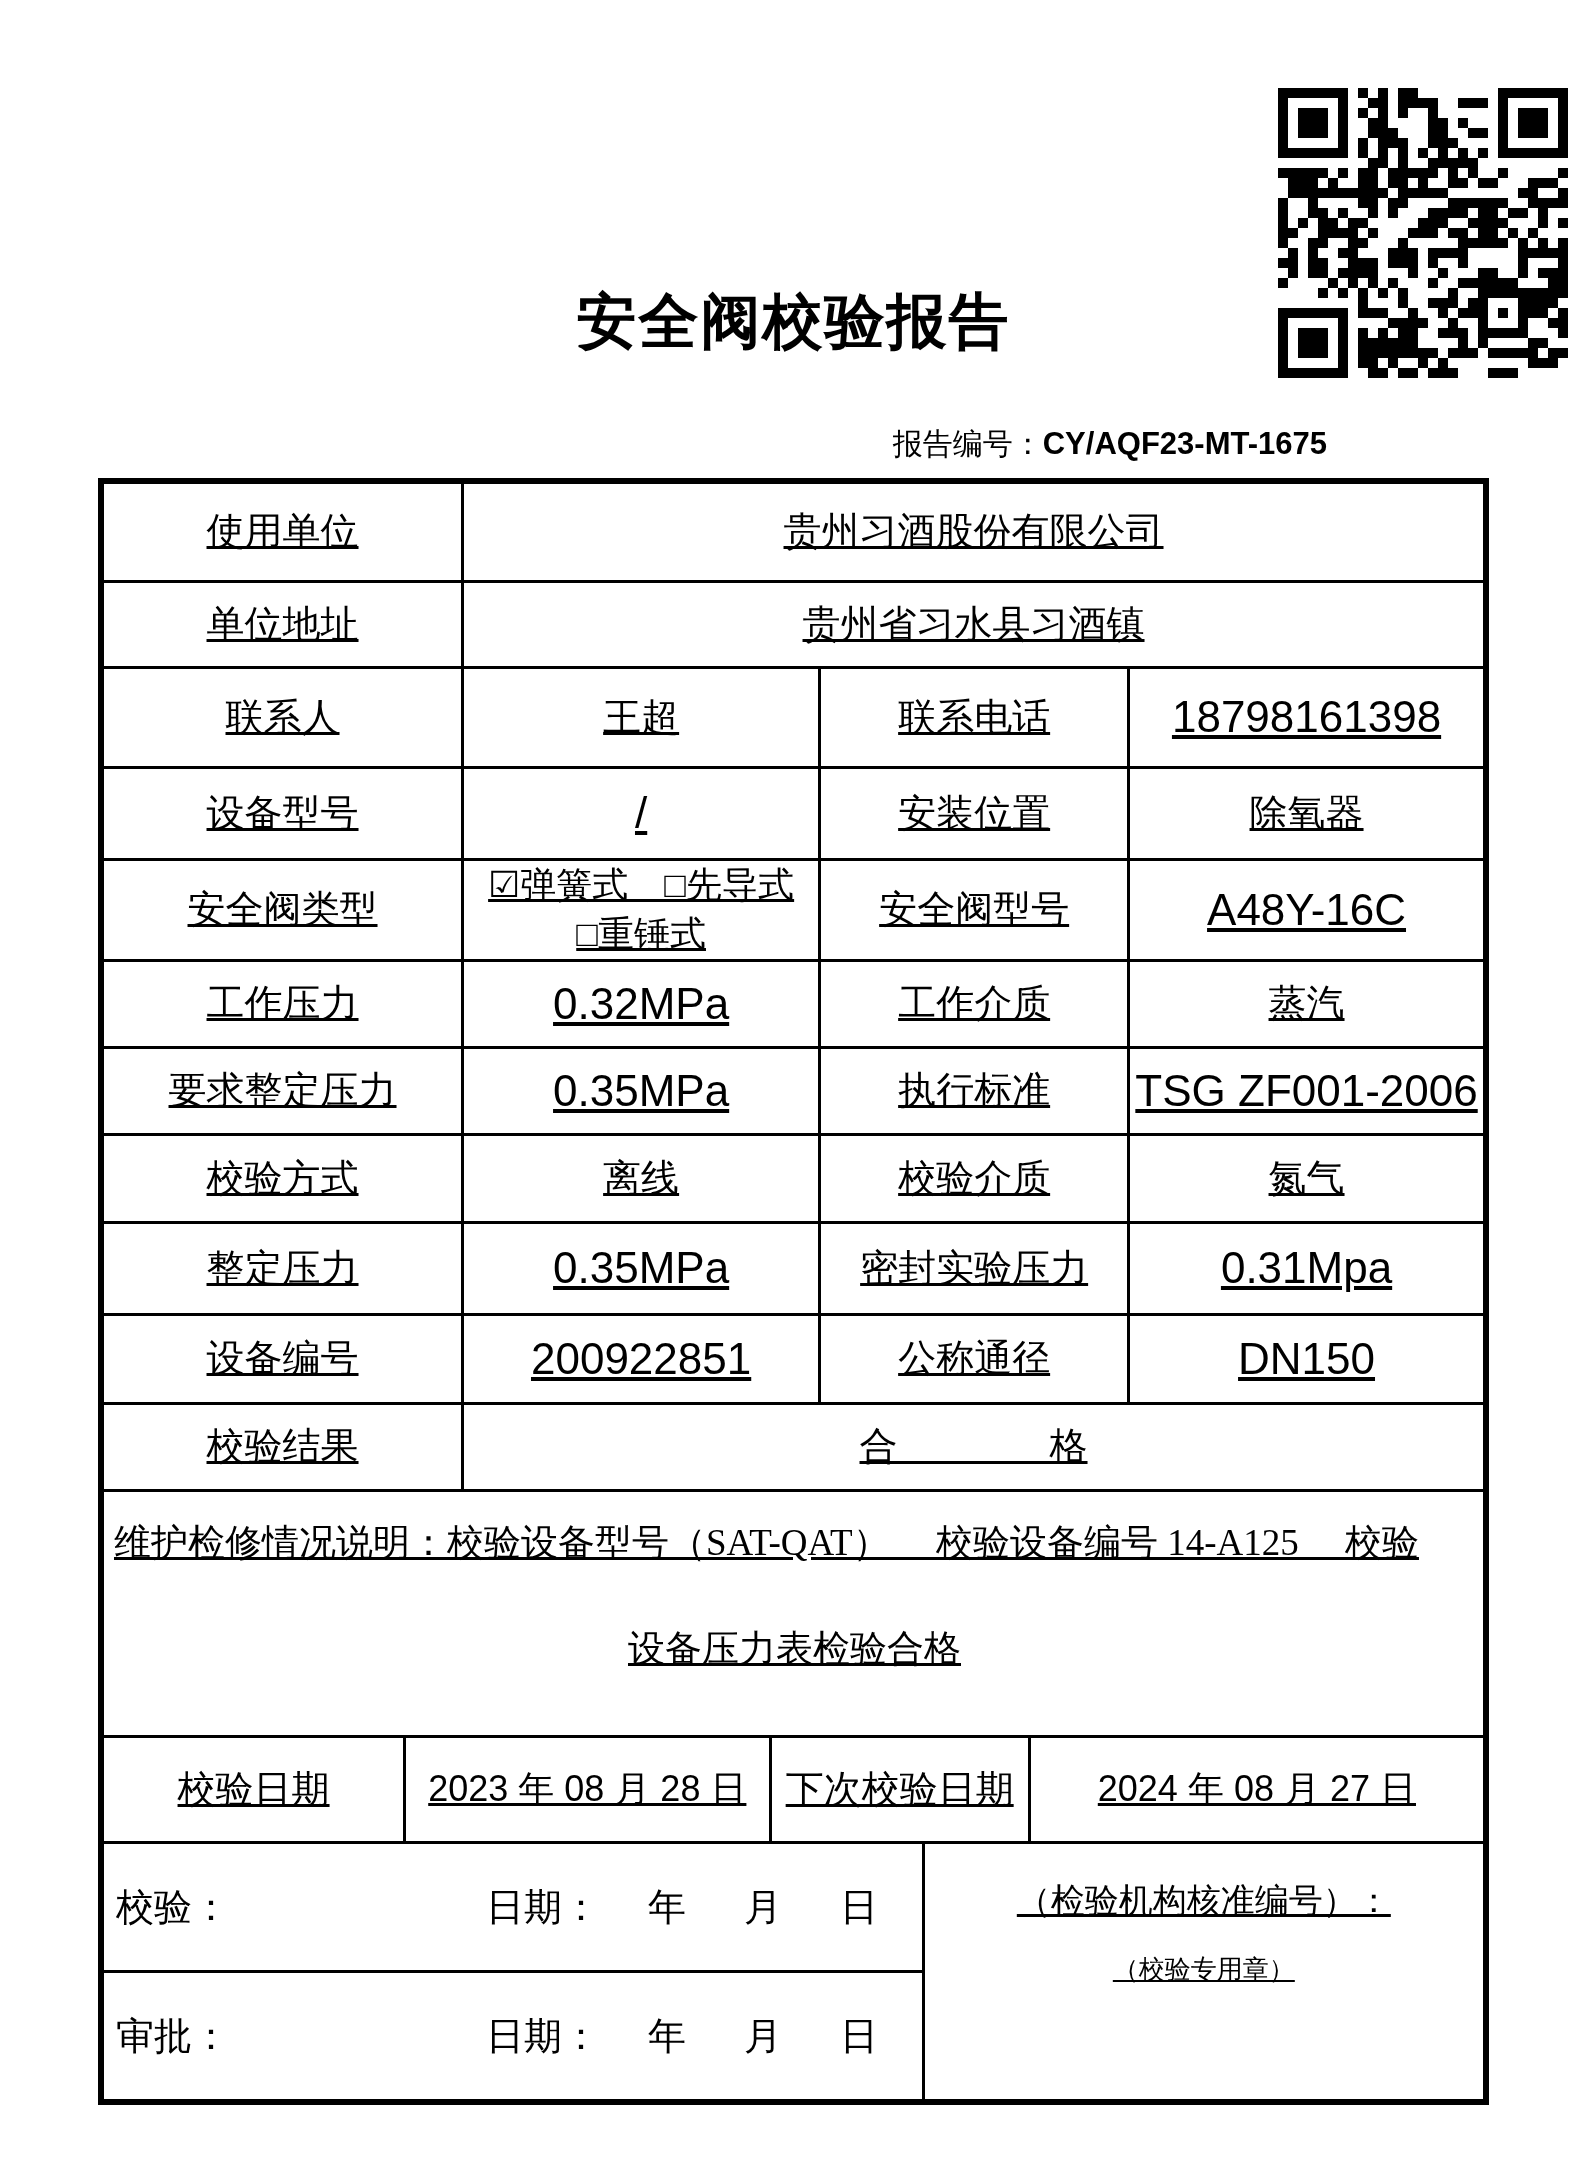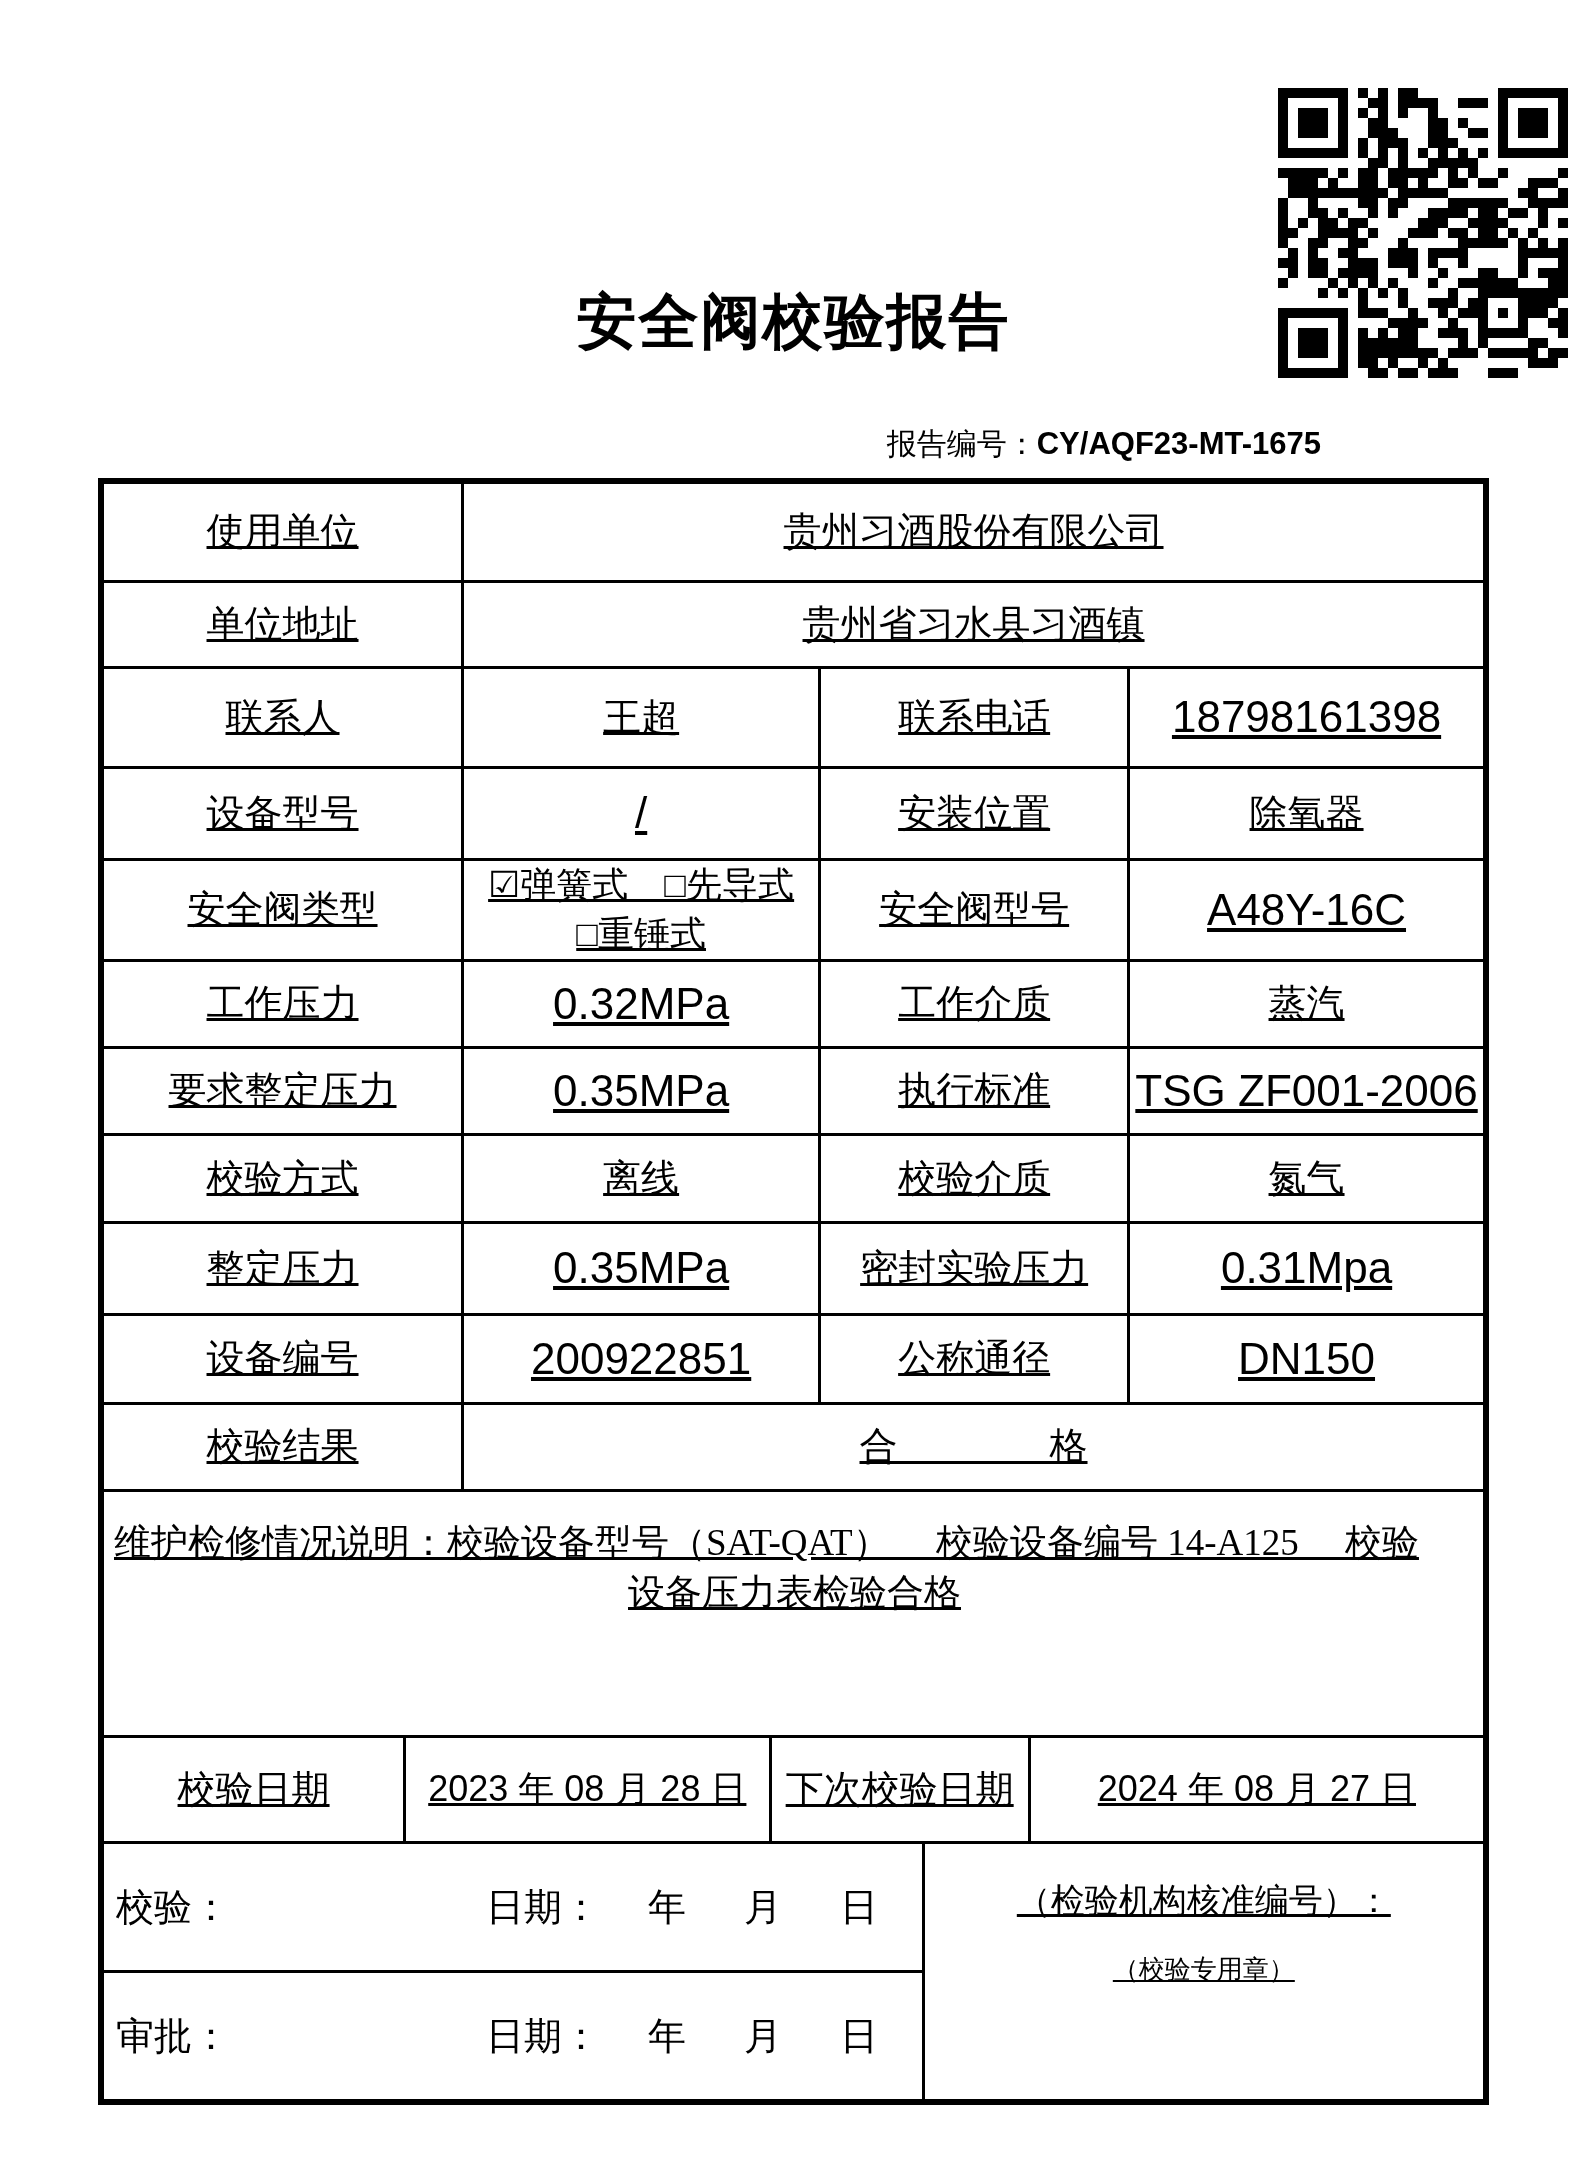--- a/index.html
+++ b/index.html
@@ -10,21 +10,21 @@
     color:#000;
     font-family:"Liberation Serif","DejaVu Serif",serif;
     overflow:hidden;
   }
   .qr{position:absolute;left:1278px;top:88px;width:290px;height:290px;}
   .title{
     position:absolute;top:282px;left:0;right:0;margin:0;
     text-align:center;font-size:60px;font-weight:bold;letter-spacing:2px;
   }
   .report-line{
-    position:absolute;top:424px;left:100px;width:1391px;box-sizing:border-box;
+    position:absolute;top:424px;left:106px;width:1391px;box-sizing:border-box;
     text-align:right;padding-right:170px;font-size:30px;white-space:nowrap;
   }
   .report-line .rn{font-family:"Liberation Sans","DejaVu Sans",sans-serif;font-weight:600;font-size:31px;}
   .doc-table{
     position:absolute;left:98px;top:478px;width:1391px;box-sizing:border-box;
     border:6px solid #000;background:#fff;
   }
   table{width:100%;border-collapse:collapse;table-layout:fixed;}
   td{
     border:3px solid #000;
@@ -33,21 +33,21 @@
   }
   td:first-child{border-left:none;}
   td:last-child{border-right:none;}
   #tA tr:first-child td{border-top:none;}
   #tB td, #tC td, #tD tr:first-child td{border-top:none;}
   .no-bb{border-bottom:none !important;margin-left:40px;}
   .latin{font-family:"Liberation Sans","DejaVu Sans",sans-serif;font-size:44px;}
   .vtype{font-size:36px;line-height:49px;}
   td.maint{vertical-align:top;text-align:left;padding:26px 8px 0 10px;font-size:37px;}
   .maint-l1{white-space:nowrap;}
-  .maint-l2{text-align:center;}
+  .maint-l2{text-align:center;margin-top:56px;}
   .datecell{font-family:"Liberation Sans","DejaVu Sans",sans-serif;font-size:36px;white-space:nowrap;}
   .signcell{position:relative;text-align:left;}
   .signcell span{position:absolute;top:50%;transform:translateY(-50%);white-space:nowrap;}
   .signcell .s1{left:12px;}
   .signcell .s2{left:382px;}
   .signcell .s3{left:544px;letter-spacing:10px;}
   .orgcell{vertical-align:top;padding-top:34px;font-size:34px;}
   .org-l2{margin-top:28px;font-size:26px;}
 </style>
 </head>

